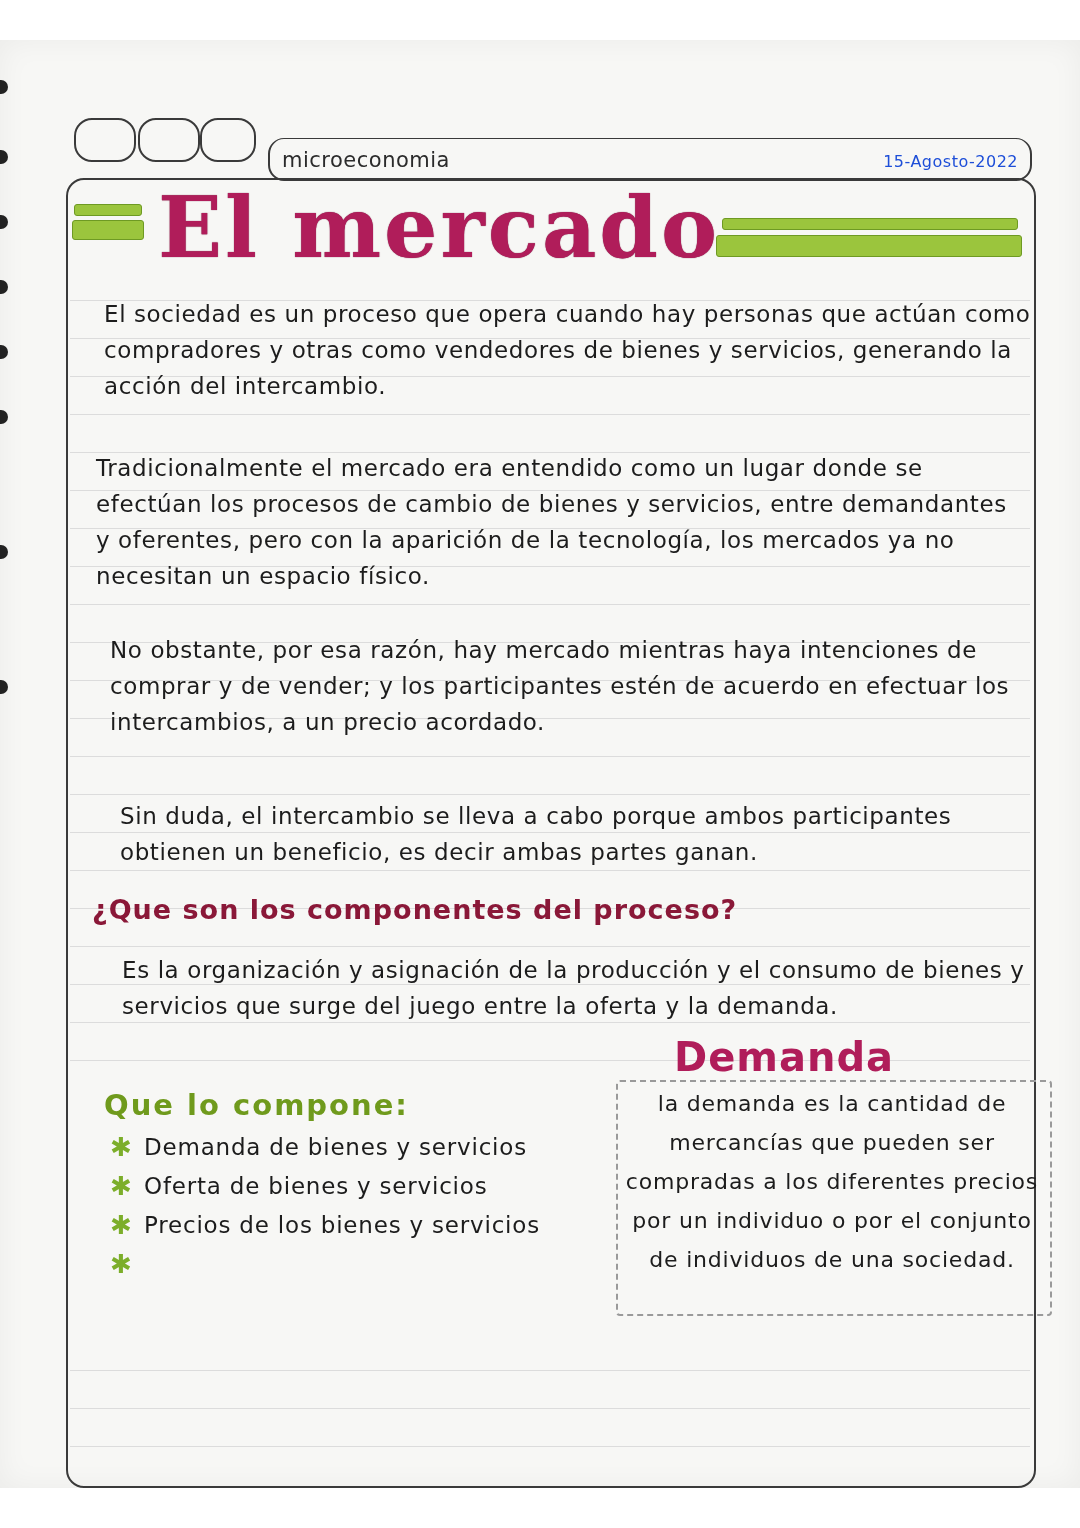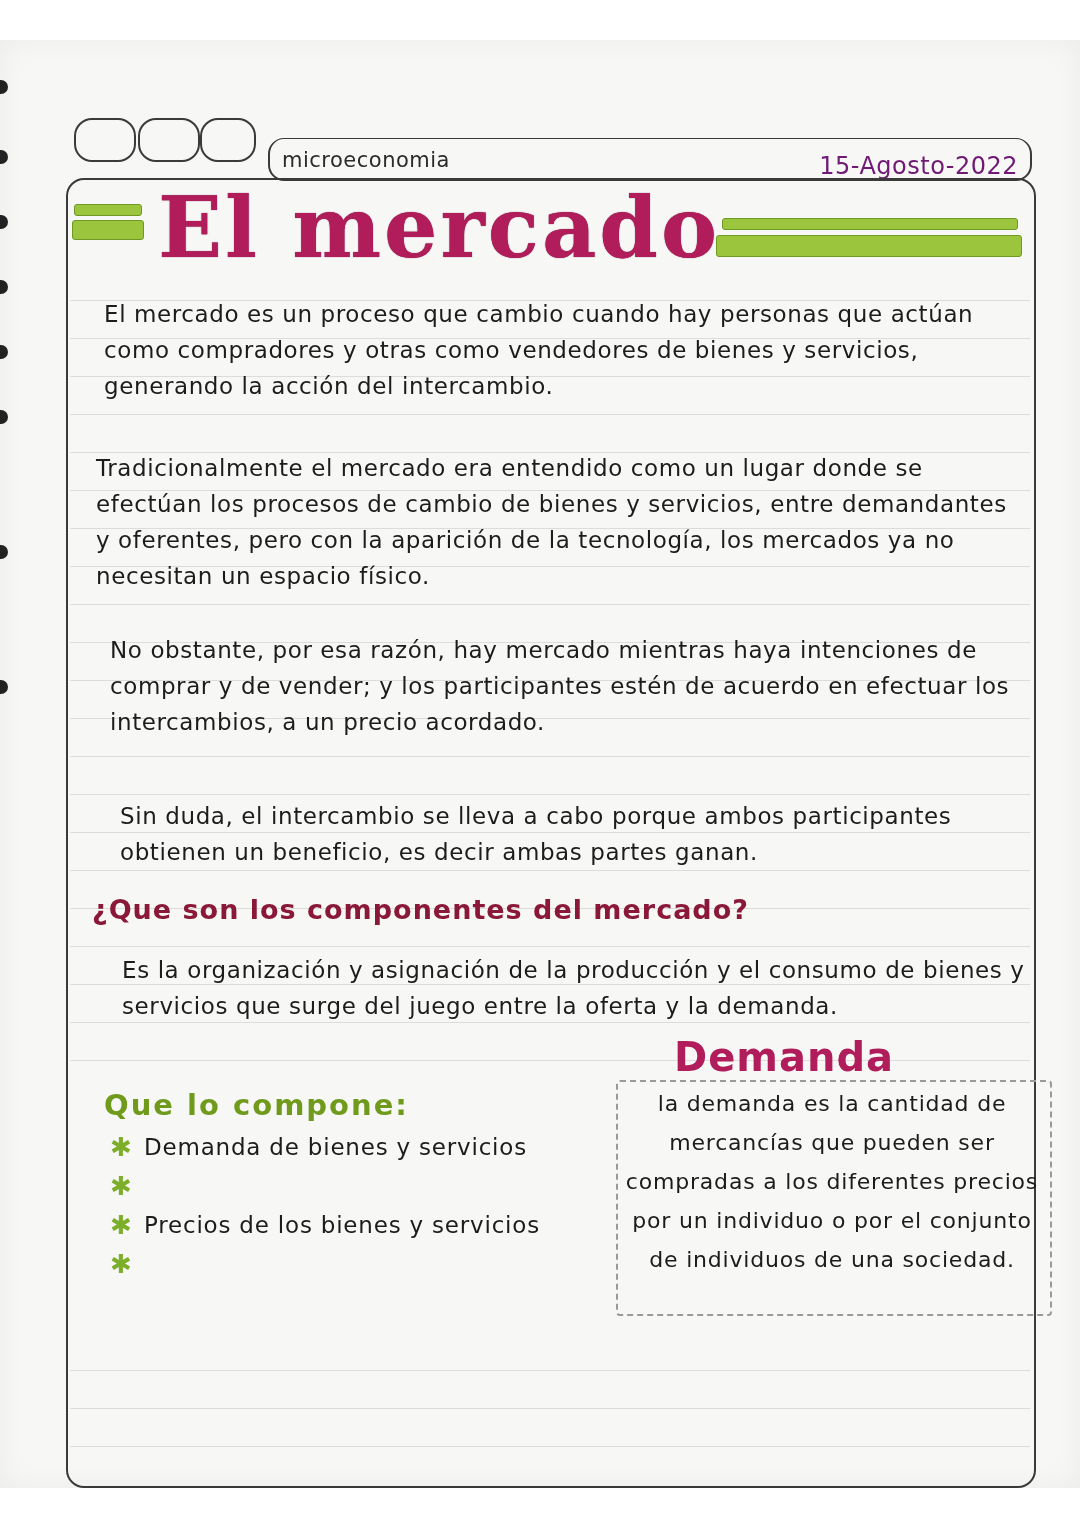--- a/index.html
+++ b/index.html
@@ -27,21 +27,21 @@
       position: absolute; left: 268px; top: 138px; width: 760px; height: 40px;
       border: 2px solid #3a3a3a; border-radius: 16px;
       border-top-width: 1.5px;
     }
     .subject {
       position: absolute; left: 282px; top: 148px;
       font-size: 21px; color: #2b2b2b; letter-spacing: 0.5px;
     }
     .date {
       position: absolute; right: 62px; top: 152px;
-      font-size: 24px; color: #701a75; letter-spacing: 0.5px;
+      font-size: 16px; color: #1d4ed8; letter-spacing: 0.5px;
     }
     
     .main-box {
       position: absolute; left: 66px; top: 178px; width: 966px; height: 1306px;
       border: 2px solid #3a3a3a; border-radius: 18px;
     }
     .rule {
       position: absolute; left: 70px; width: 960px; height: 1px;
       background: #dcdcdc;
     }
@@ -138,36 +138,37 @@
 <div class="rule" style="top:1370px"></div>
 <div class="rule" style="top:1408px"></div>
 <div class="rule" style="top:1446px"></div>
 
 <div class="green-bar" style="left:74px; top:204px; width:66px; height:10px"></div>
 <div class="green-bar" style="left:72px; top:220px; width:70px; height:18px"></div>
 <div class="green-bar" style="left:722px; top:218px; width:294px; height:10px"></div>
 <div class="green-bar" style="left:716px; top:235px; width:304px; height:20px"></div>
 <div class="title">El mercado</div>
 
-<p class="para" style="top:296px; margin:0">El mercado es un proceso que cambio cuando hay personas que actúan como compradores y otras como vendedores de bienes y servicios, generando la acción del intercambio.</p>
+<p class="para" style="top:296px; margin:0">El sociedad es un proceso que opera cuando hay personas que actúan como compradores y otras como vendedores de bienes y servicios, generando la acción del intercambio.</p>
 <p class="para" style="top:450px; margin:0; left:96px">Tradicionalmente el mercado era entendido como un lugar donde se efectúan los procesos de cambio de bienes y servicios, entre demandantes y oferentes, pero con la aparición de la tecnología, los mercados ya no necesitan un espacio físico.</p>
 <p class="para" style="top:632px; margin:0; left:110px">No obstante, por esa razón, hay mercado mientras haya intenciones de comprar y de vender; y los participantes estén de acuerdo en efectuar los intercambios, a un precio acordado.</p>
 <p class="para" style="top:782px; margin:16px">Sin duda, el intercambio se lleva a cabo porque ambos participantes obtienen un beneficio, es decir ambas partes ganan.</p>
 
-<div class="question">¿Que son los componentes del mercado?</div>
+<div class="question">¿Que son los componentes del proceso?</div>
 <p class="para" style="top:936px; margin:16px; left:106px">Es la organización y asignación de la producción y el consumo de bienes y servicios que surge del juego entre la oferta y la demanda.</p>
 
 <div class="section-title">Que lo compone:</div>
 <ul class="list">
   <li>
     <span class="bullet">✱</span>
     <span>Demanda de bienes y servicios</span>
   </li>
   <li>
     <span class="bullet">✱</span>
+    <span>Oferta de bienes y servicios</span>
   </li>
   <li>
     <span class="bullet">✱</span>
     <span>Precios de los bienes y servicios</span>
   </li>
   <li>
     <span class="bullet">✱</span>
   </li>
 </ul>
 

